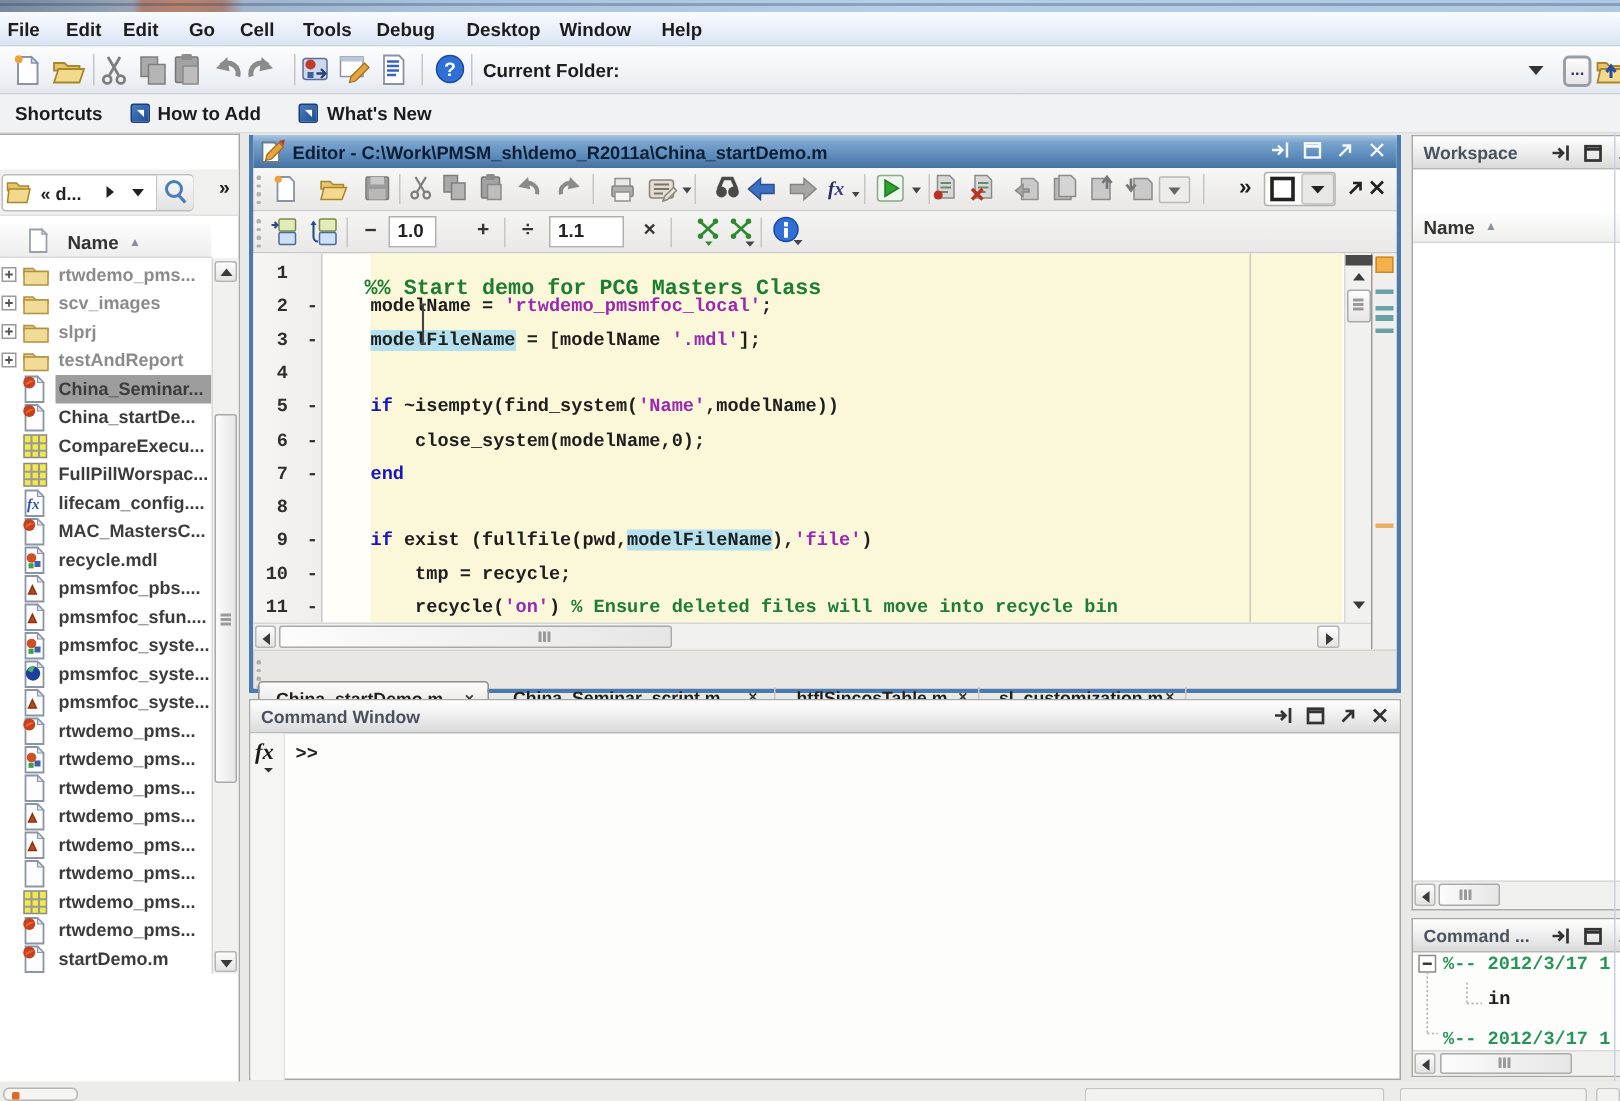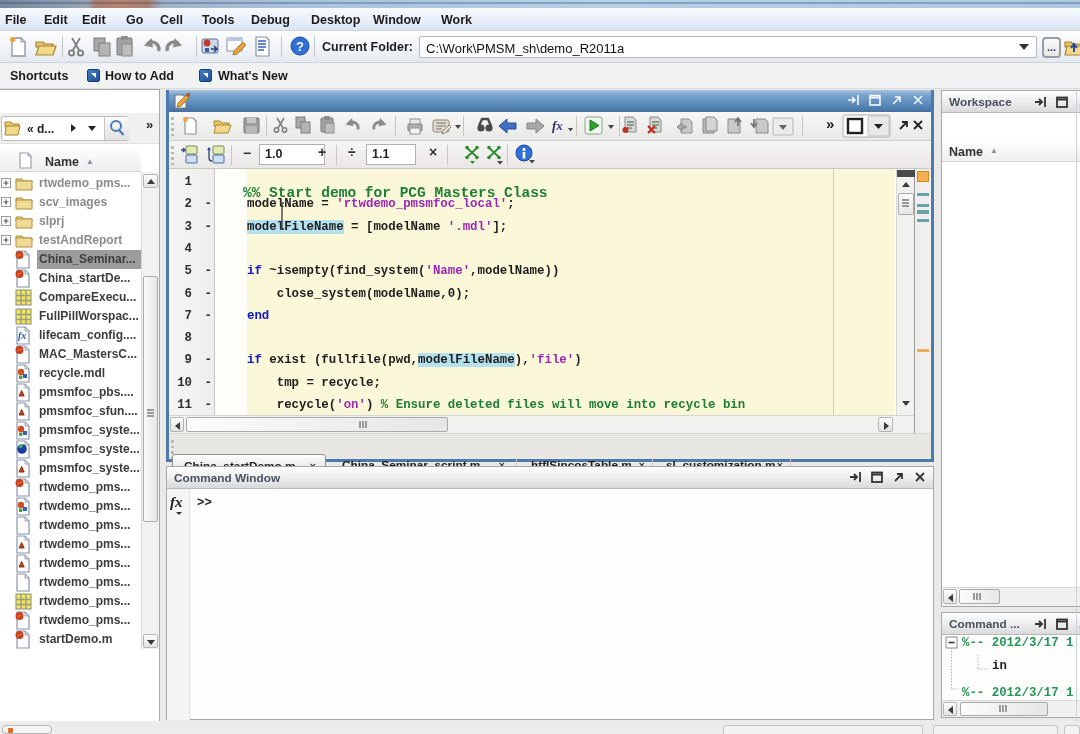--- a/index.html
+++ b/index.html
@@ -106,21 +106,21 @@
 <div class="abs" id="menubar">
   <span style="left:5px">File</span>
     <span style="left:44px">Edit</span>
     <span style="left:82px">Edit</span>
   <span style="left:126px">Go</span>
     <span style="left:160px">Cell</span>
     <span style="left:202px">Tools</span>
   <span style="left:251px">Debug</span>
     <span style="left:311px">Desktop</span>
     <span style="left:373px">Window</span>
-  <span style="left:441px">Work</span>
+  <span style="left:441px">Help</span>
 </div>
 <div class="abs" id="toolbar">
   <svg width="1080" height="32" viewBox="0 0 1080 32">
 
     <g transform="translate(10,6)">
       <path d="M2 1 h9 l4 4 v14 h-13 z" fill="#fff" stroke="#8a93a4" stroke-width="1.3"></path>
       <path d="M11 1 l4 4 h-4 z" fill="#dfe5ee" stroke="#8a93a4" stroke-width="1"></path>
       <circle cx="2.5" cy="2.5" r="2.6" fill="#f0a13c"></circle>
     </g>
 
@@ -178,23 +178,20 @@
       <circle cx="9" cy="9" r="9" fill="#2f6fd6"></circle>
       <circle cx="9" cy="9" r="9" fill="none" stroke="#1a4a9e"></circle>
       <text x="9" y="13.5" font-size="13" font-weight="bold" fill="#fff" text-anchor="middle" font-family="Liberation Sans">?</text>
     </g>
   </svg>
   <span class="tsep" style="left:62px"></span>
   <span class="tsep" style="left:196px"></span>
   <span class="tsep" style="left:281px"></span>
   <span class="tsep" style="left:314px"></span>
   <span id="cflabel">Current Folder:</span>
-  <span id="cfcombo">
-      <span>C:\Work\PMSM_sh\demo_R2011a</span>
-    </span>
   <span id="cfarrow"></span>
   <span id="cfbtn"></span>
   <svg width="20" height="22" viewBox="0 0 20 22" style="left:1064px;top:5px">
     <path d="M1 6 h6 l2 2 h10 v3 h-18 z" fill="#e8c56a" stroke="#a8862e" stroke-width="1.2"></path>
     <path d="M3 10 h16 l-2 9 h-16 z" fill="#f3d98b" stroke="#a8862e" stroke-width="1.2"></path>
     <path d="M10 16 v-7 M7 12 l3 -4 3 4" stroke="#2a4a9e" stroke-width="2" fill="none"></path>
   </svg>
 </div>
 <div class="abs" id="shortcutbar">
   <span style="left:10px">Shortcuts</span>
@@ -470,20 +467,21 @@
   </div>
 </div>
 
 <div class="abs" id="editor">
   <div id="etitle">
     <svg width="20" height="17" viewBox="0 0 20 17" style="left:4px;top:3px">
       <path d="M2 2 h8 l3 3 v10 h-11 z" fill="#fff" stroke="#6a7a8e" stroke-width="1.2"></path>
       <path d="M5 10 L13 2 l3 3 -8 8 -4 1 z" fill="#e8a33c" stroke="#9c6a1a" stroke-width="0.8"></path>
       <path d="M13 1 l4 -1 -1 4 z" fill="#c23a1e"></path>
     </svg>
+    <span class="cap">Editor - C:\Work\PMSM_sh\demo_R2011a\China_startDemo.m</span>
     <svg width="80" height="14" viewBox="0 0 80 14" style="left:678px;top:4px">
       <g stroke="#f4f8fc" stroke-width="1.6" fill="none">
         <path d="M1 6 h7 M5 3 l3 3 -3 3 M11 1 v10"></path>
         <rect x="23" y="1.5" width="10" height="9.5"></rect>
         <path d="M23 3.5 h10" stroke-width="2"></path>
         <path d="M46 10 L53 3 M48 3 h5 v5"></path>
         <path d="M67 2 l8 8 M75 2 l-8 8"></path>
       </g>
     </svg>
   </div>
@@ -655,21 +653,21 @@
       </g>
       <g transform="translate(347,4)">
         <circle cx="8" cy="8" r="8" fill="#2f6fd6" stroke="#1a4a9e"></circle>
         <rect x="6.7" y="3" width="2.6" height="3" fill="#fff"></rect>
         <rect x="6.7" y="7" width="2.6" height="6.5" fill="#fff"></rect>
         <path d="M13 15 l6 0 -3 3.5 z" fill="#444"></path>
       </g>
     </svg>
     <span class="esep" style="left:62px"></span>
     <span class="t2txt" style="left:74px;top:4px">−</span>
-    <span class="numfield" style="left:90px;width:66px">1.0</span>
+    <span class="numfield" style="left:90px;width:32px">1.0</span>
     <span class="t2txt" style="left:149px;top:3px">+</span>
     <span class="esep" style="left:167px"></span>
     <span class="t2txt" style="left:179px;top:3px">÷</span>
     <span class="numfield" style="left:197px;width:50px">1.1</span>
     <span class="t2txt" style="left:260px;top:3px">×</span>
     <span class="esep" style="left:278px"></span>
     <span class="esep" style="left:338px"></span>
   </div>
   <div id="marks">
       <span class="mk" style="top:2px;height:11px;background:#f4b04a;border:1px solid #c88a2a"></span>

